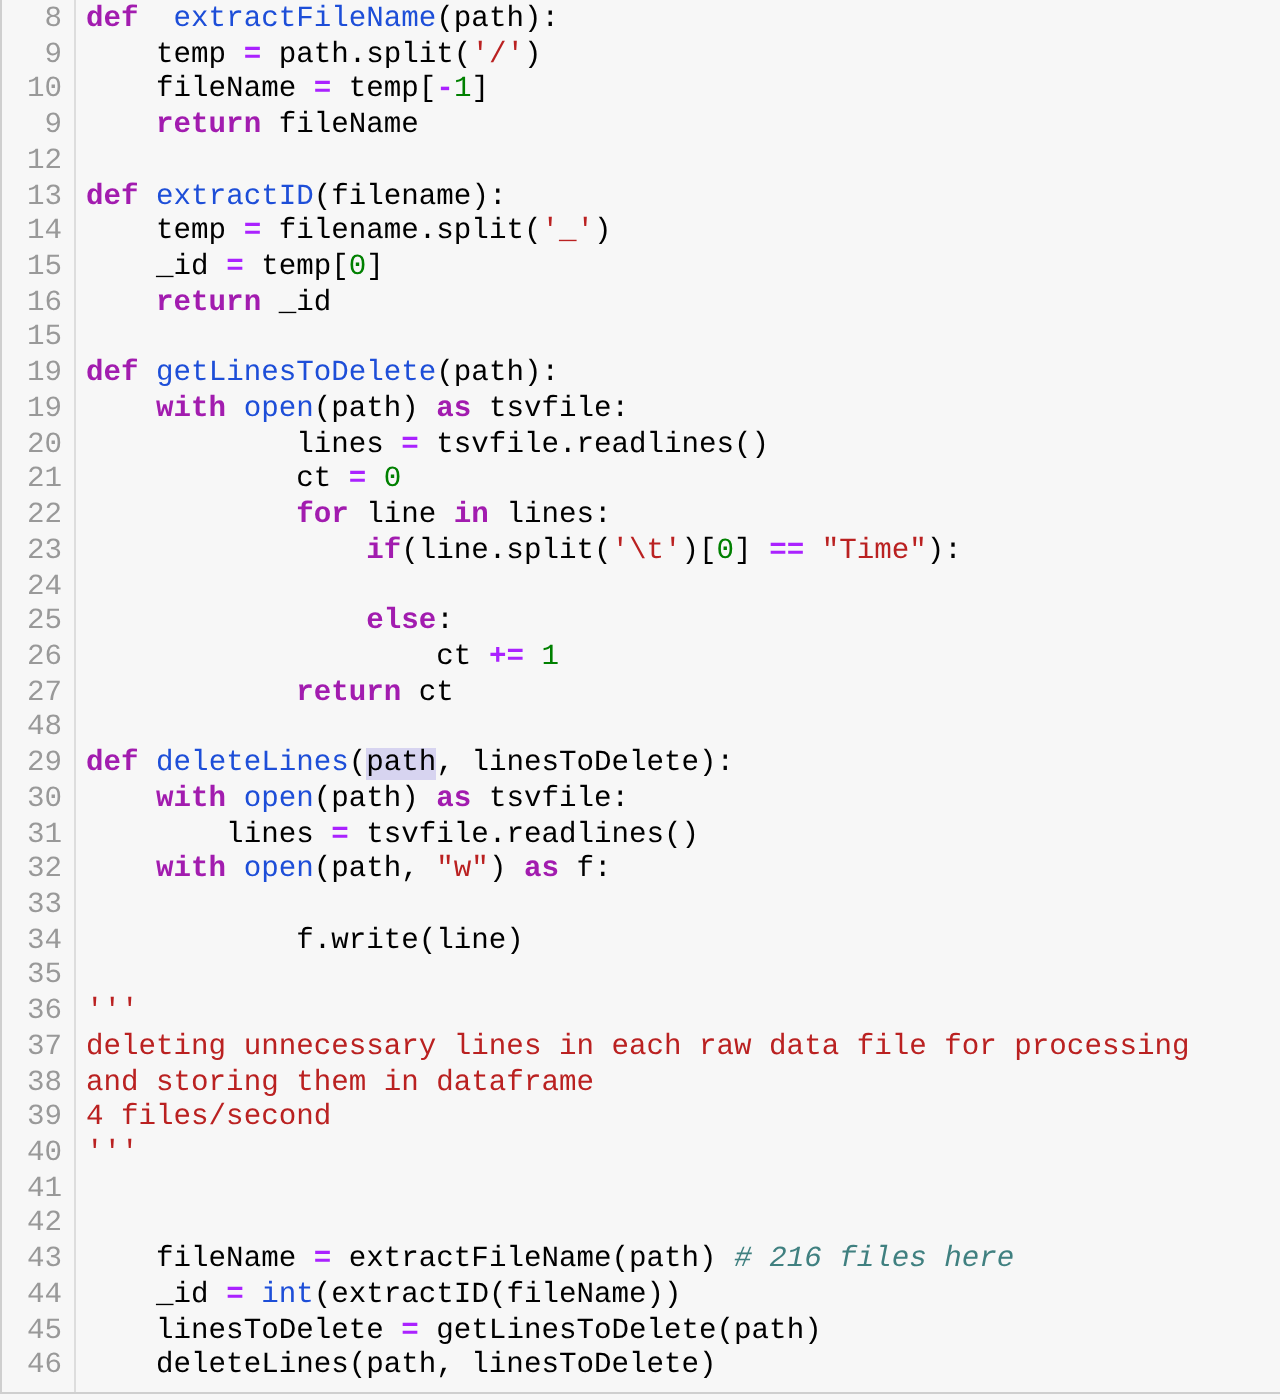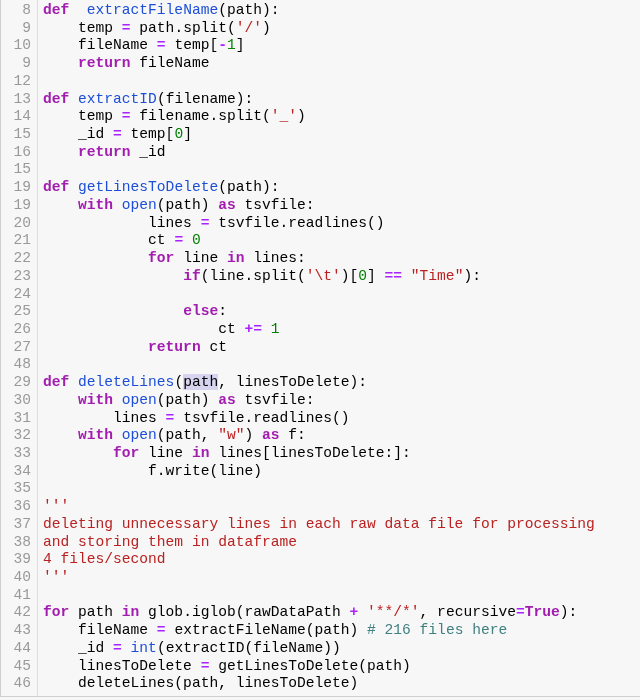--- a/index.html
+++ b/index.html
@@ -58,21 +58,21 @@
     .code {
       padding-left: 5px;
       color: #000000;
     }
     .kw { color: #a21caf; font-weight: bold; }
     .bi { color: #1d4ed8; }
     .fn { color: #1d4ed8; }
     .op { color: #aa22ff; font-weight: bold; }
     .num { color: #008000; }
     .str { color: #ba2121; }
-    .cm { color: #408080; }
+    .cm { color: #408080; font-style: italic; }
     .hl { background: #d7d4f0; }
   </style>
 </head>
 <body>
 
 <div class="editor">
   <div class="gutter"></div>
   <div class="lines" id="lines">
       <div class="line"><span class="ln">8</span><span class="code"><span class="kw">def</span><span>  </span><span class="fn">extractFileName</span><span>(path):</span></span></div>
       <div class="line"><span class="ln">9</span><span class="code"><span>    temp </span><span class="op">=</span><span> path.split(</span><span class="str">'/'</span><span>)</span></span></div>
@@ -92,28 +92,28 @@
       <div class="line"><span class="ln">23</span><span class="code"><span>                </span><span class="kw">if</span><span>(line.split(</span><span class="str">'\t'</span><span>)[</span><span class="num">0</span><span>] </span><span class="op">==</span><span> </span><span class="str">"Time"</span><span>):</span></span></div>
       <div class="line"><span class="ln">24</span></div>
       <div class="line"><span class="ln">25</span><span class="code"><span>                </span><span class="kw">else</span><span>:</span></span></div>
       <div class="line"><span class="ln">26</span><span class="code"><span>                    ct </span><span class="op">+=</span><span> </span><span class="num">1</span></span></div>
       <div class="line"><span class="ln">27</span><span class="code"><span>            </span><span class="kw">return</span><span> ct</span></span></div>
       <div class="line"><span class="ln">48</span><span class="code"></span></div>
       <div class="line"><span class="ln">29</span><span class="code"><span class="kw">def</span><span> </span><span class="fn">deleteLines</span><span>(</span><span class="hl">path</span><span>, linesToDelete):</span></span></div>
       <div class="line"><span class="ln">30</span><span class="code"><span>    </span><span class="kw">with</span><span> </span><span class="bi">open</span><span>(path) </span><span class="kw">as</span><span> tsvfile:</span></span></div>
       <div class="line"><span class="ln">31</span><span class="code"><span>        lines </span><span class="op">=</span><span> tsvfile.readlines()</span></span></div>
       <div class="line"><span class="ln">32</span><span class="code"><span>    </span><span class="kw">with</span><span> </span><span class="bi">open</span><span>(path, </span><span class="str">"w"</span><span>) </span><span class="kw">as</span><span> f:</span></span></div>
-      <div class="line"><span class="ln">33</span><span class="code"><span>        </span><span class="kw">for</span><span> line </span><span class="kw">in</span><span> lines[linesToDelete:]:</span></span></div>
+      <div class="line"><span class="ln">33</span></div>
       <div class="line"><span class="ln">34</span><span class="code"><span>            f.write(line)</span></span></div>
       <div class="line"><span class="ln">35</span><span class="code"></span></div>
       <div class="line"><span class="ln">36</span><span class="code"><span class="str">'''</span></span></div>
       <div class="line"><span class="ln">37</span><span class="code"><span class="str">deleting unnecessary lines in each raw data file for processing</span></span></div>
       <div class="line"><span class="ln">38</span><span class="code"><span class="str">and storing them in dataframe</span></span></div>
       <div class="line"><span class="ln">39</span><span class="code"><span class="str">4 files/second</span></span></div>
       <div class="line"><span class="ln">40</span><span class="code"><span class="str">'''</span></span></div>
       <div class="line"><span class="ln">41</span><span class="code"></span></div>
-      <div class="line"><span class="ln">42</span><span class="code"><span class="kw">for</span><span> path </span><span class="kw">in</span><span> glob.iglob(rawDataPath </span><span class="op">+</span><span> </span><span class="str">'**/*'</span><span>, recursive</span><span class="op">=</span><span class="kw">True</span><span>):</span></span></div>
+      <div class="line"><span class="ln">42</span></div>
       <div class="line"><span class="ln">43</span><span class="code"><span>    fileName </span><span class="op">=</span><span> extractFileName(path) </span><span class="cm"># 216 files here</span></span></div>
       <div class="line"><span class="ln">44</span><span class="code"><span>    _id </span><span class="op">=</span><span> </span><span class="bi">int</span><span>(extractID(fileName))</span></span></div>
       <div class="line"><span class="ln">45</span><span class="code"><span>    linesToDelete </span><span class="op">=</span><span> getLinesToDelete(path)</span></span></div>
       <div class="line"><span class="ln">46</span><span class="code"><span>    deleteLines(path, linesToDelete)</span></span></div>
     </div>
 </div>
 
 </body></html>

